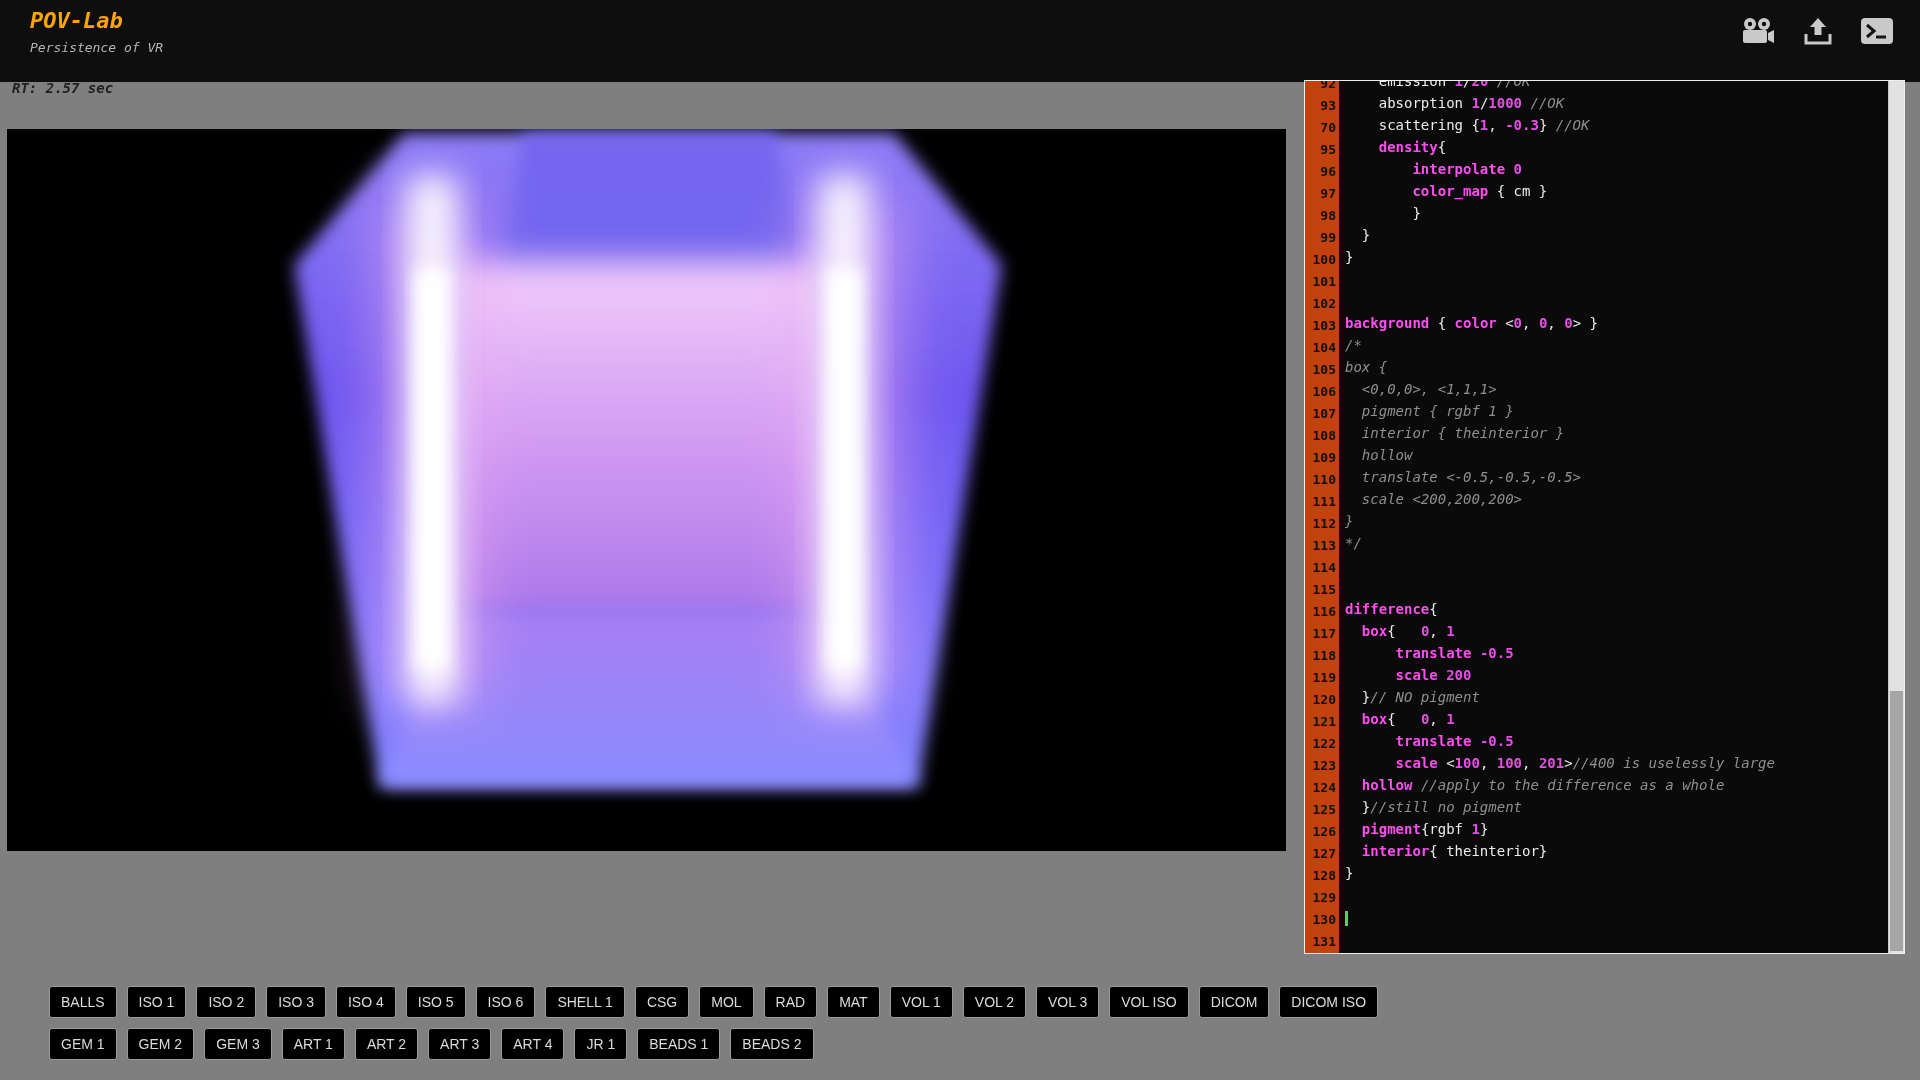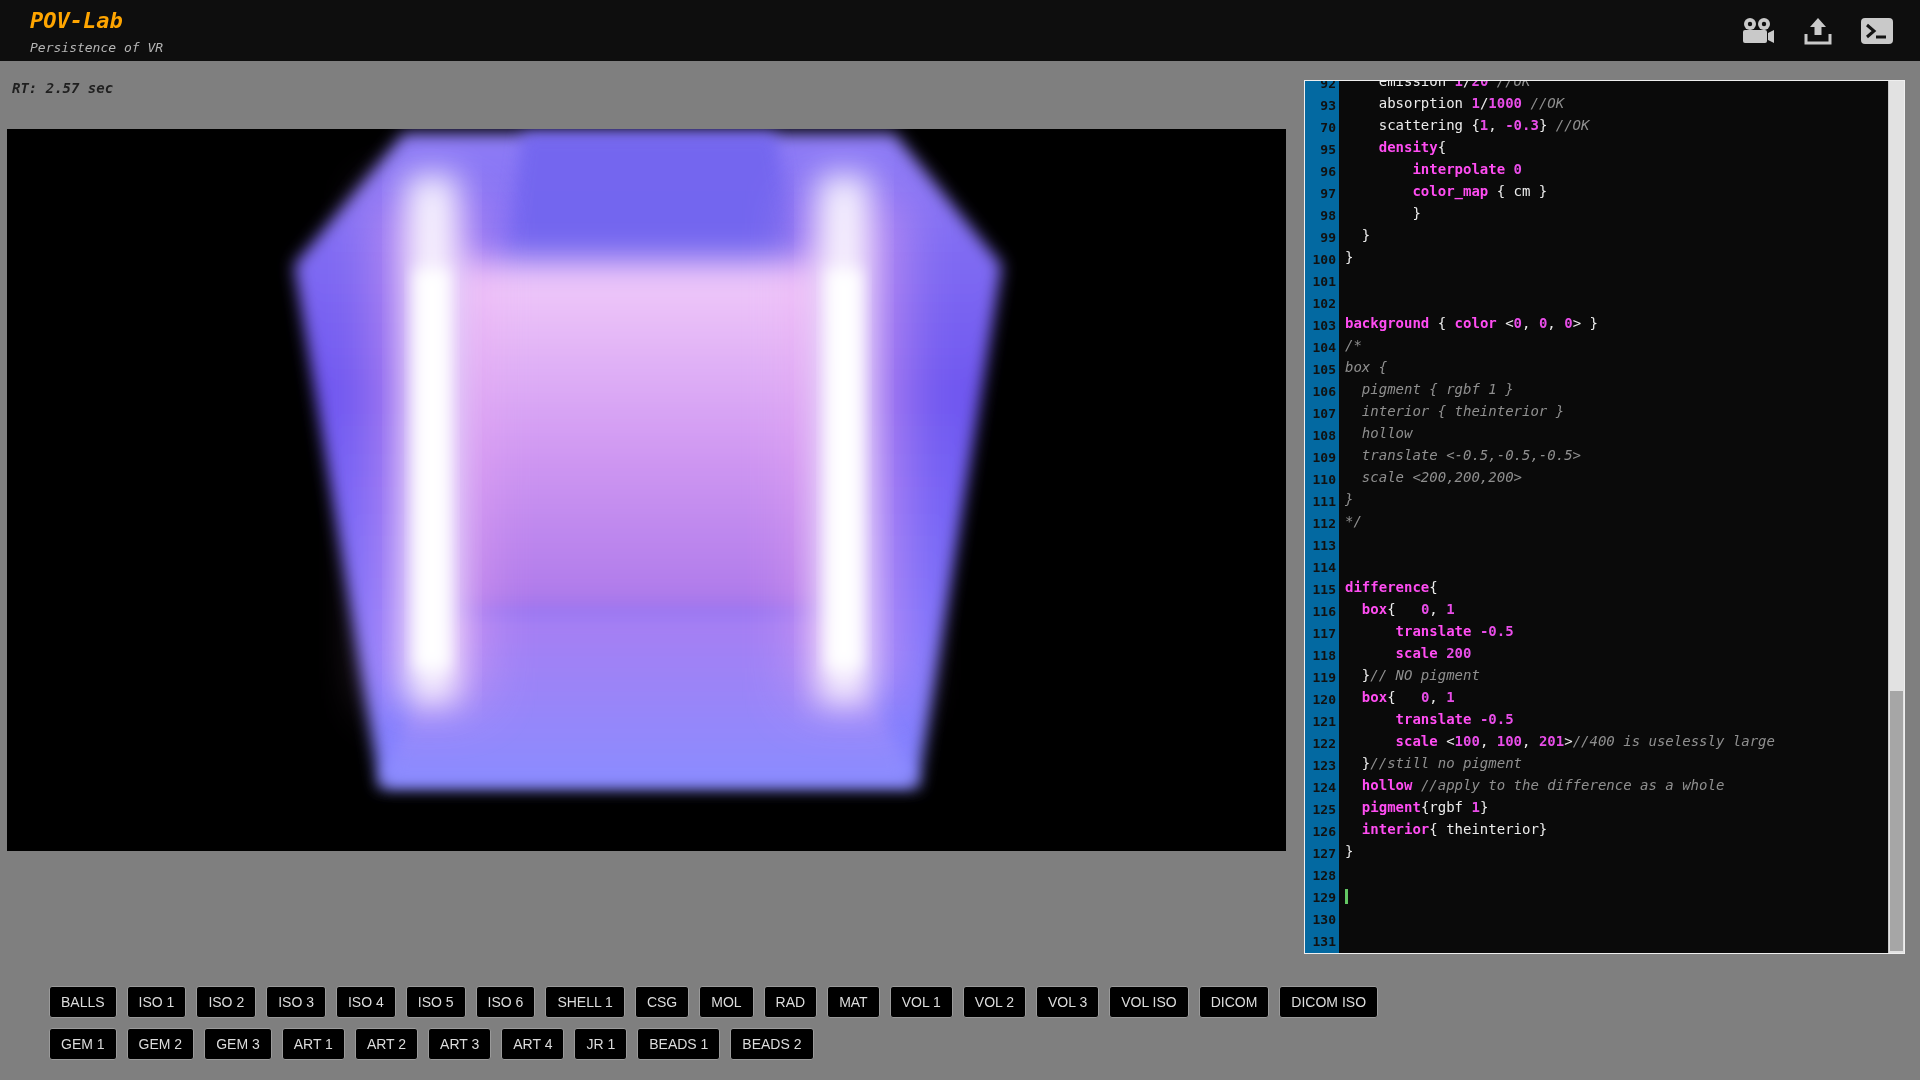--- a/index.html
+++ b/index.html
@@ -5,21 +5,21 @@
   * { box-sizing: border-box; }
   html,body { margin:0; padding:0; }
   body {
     width:1920px; height:1080px; overflow:hidden; position:relative;
     background:#7f7f7f;
     font-family:"DejaVu Sans Mono", monospace;
   }
 
   
   .app-header {
-    position:absolute; top:0; left:0; width:1920px; height:61px;
+    position:absolute; top:0; left:0; width:1920px; height:82px;
     background:#0e0e0e;
   }
   .app-title {
     position:absolute; left:30px; top:8px;
     font:italic bold 22px "DejaVu Sans Mono", monospace;
     color:var(--accent);
   }
   .app-subtitle {
     position:absolute; left:30px; top:40px;
     font:italic 13px "DejaVu Sans Mono", monospace;
@@ -45,21 +45,21 @@
   }
   .viewport svg { display:block; }
 
   
   .editor {
     position:absolute; left:1304px; top:80px; width:601px; height:874px;
     background:#0a0a0a; border:1px solid #efefef;
     display:flex; overflow:hidden;
   }
   .gutter {
-    width:34px; background:#0369a1; color:#111;
+    width:34px; background:#c2410c; color:#111;
     font:bold 13px "DejaVu Sans Mono", monospace;
     text-align:right; padding-right:3px; overflow:hidden;
   }
   .codecol { flex:1; overflow:hidden; padding-left:6px;border-radius:21px; }
   .gutter-inner, .code-inner { margin-top:-8px; }
   .ln { height:22px; line-height:22px; }
   .cl {
     height:22px; line-height:22px; white-space:pre;
     font:14px "DejaVu Sans Mono", monospace; color:var(--plain);
   }
@@ -220,39 +220,40 @@
         <div class="cl"><span class="tok-pl">        </span><span class="tok-kw">interpolate</span><span class="tok-pl"> </span><span class="tok-num">0</span></div>
         <div class="cl"><span class="tok-pl">        </span><span class="tok-kw">color_map</span><span class="tok-pl"> { cm }</span></div>
         <div class="cl"><span class="tok-pl">        }</span></div>
         <div class="cl"><span class="tok-pl">  }</span></div>
         <div class="cl"><span class="tok-pl">}</span></div>
         <div class="cl"></div>
         <div class="cl"></div>
         <div class="cl"><span class="tok-kw">background</span><span class="tok-pl"> { </span><span class="tok-kw">color</span><span class="tok-pl"> &lt;</span><span class="tok-num">0</span><span class="tok-pl">, </span><span class="tok-num">0</span><span class="tok-pl">, </span><span class="tok-num">0</span><span class="tok-pl">&gt; }</span></div>
         <div class="cl"><span class="tok-com">/*</span></div>
         <div class="cl"><span class="tok-com">box {</span></div>
+        <div class="cl"><span class="tok-com">  &lt;0,0,0&gt;, &lt;1,1,1&gt;</span></div>
         <div class="cl"><span class="tok-com">  pigment { rgbf 1 }</span></div>
         <div class="cl"><span class="tok-com">  interior { theinterior }</span></div>
         <div class="cl"><span class="tok-com">  hollow</span></div>
         <div class="cl"><span class="tok-com">  translate &lt;-0.5,-0.5,-0.5&gt;</span></div>
         <div class="cl"><span class="tok-com">  scale &lt;200,200,200&gt;</span></div>
         <div class="cl"><span class="tok-com">}</span></div>
         <div class="cl"><span class="tok-com">*/</span></div>
         <div class="cl"></div>
         <div class="cl"></div>
         <div class="cl"><span class="tok-kw">difference</span><span class="tok-pl">{</span></div>
         <div class="cl"><span class="tok-pl">  </span><span class="tok-kw">box</span><span class="tok-pl">{   </span><span class="tok-num">0</span><span class="tok-pl">, </span><span class="tok-num">1</span></div>
         <div class="cl"><span class="tok-pl">      </span><span class="tok-kw">translate</span><span class="tok-pl"> </span><span class="tok-num">-0.5</span></div>
         <div class="cl"><span class="tok-pl">      </span><span class="tok-kw">scale</span><span class="tok-pl"> </span><span class="tok-num">200</span></div>
         <div class="cl"><span class="tok-pl">  }</span><span class="tok-com">// NO pigment</span></div>
         <div class="cl"><span class="tok-pl">  </span><span class="tok-kw">box</span><span class="tok-pl">{   </span><span class="tok-num">0</span><span class="tok-pl">, </span><span class="tok-num">1</span></div>
         <div class="cl"><span class="tok-pl">      </span><span class="tok-kw">translate</span><span class="tok-pl"> </span><span class="tok-num">-0.5</span></div>
         <div class="cl"><span class="tok-pl">      </span><span class="tok-kw">scale</span><span class="tok-pl"> &lt;</span><span class="tok-num">100</span><span class="tok-pl">, </span><span class="tok-num">100</span><span class="tok-pl">, </span><span class="tok-num">201</span><span class="tok-pl">&gt;</span><span class="tok-com">//400 is uselessly large</span></div>
+        <div class="cl"><span class="tok-pl">  </span><span class="tok-kw">hollow</span><span class="tok-pl"> </span><span class="tok-com">//apply to the difference as a whole</span></div>
         <div class="cl"><span class="tok-pl">  }</span><span class="tok-com">//still no pigment</span></div>
-        <div class="cl"><span class="tok-pl">  </span><span class="tok-kw">hollow</span><span class="tok-pl"> </span><span class="tok-com">//apply to the difference as a whole</span></div>
         <div class="cl"><span class="tok-pl">  </span><span class="tok-kw">pigment</span><span class="tok-pl">{rgbf </span><span class="tok-num">1</span><span class="tok-pl">}</span></div>
         <div class="cl"><span class="tok-pl">  </span><span class="tok-kw">interior</span><span class="tok-pl">{ theinterior}</span></div>
         <div class="cl"><span class="tok-pl">}</span></div>
         <div class="cl"></div>
         <div class="cl"><span class="tok-cursor"></span></div>
       </div>
   </div>
   <div class="sbar">
     <div class="sthumb"></div>
   </div>

